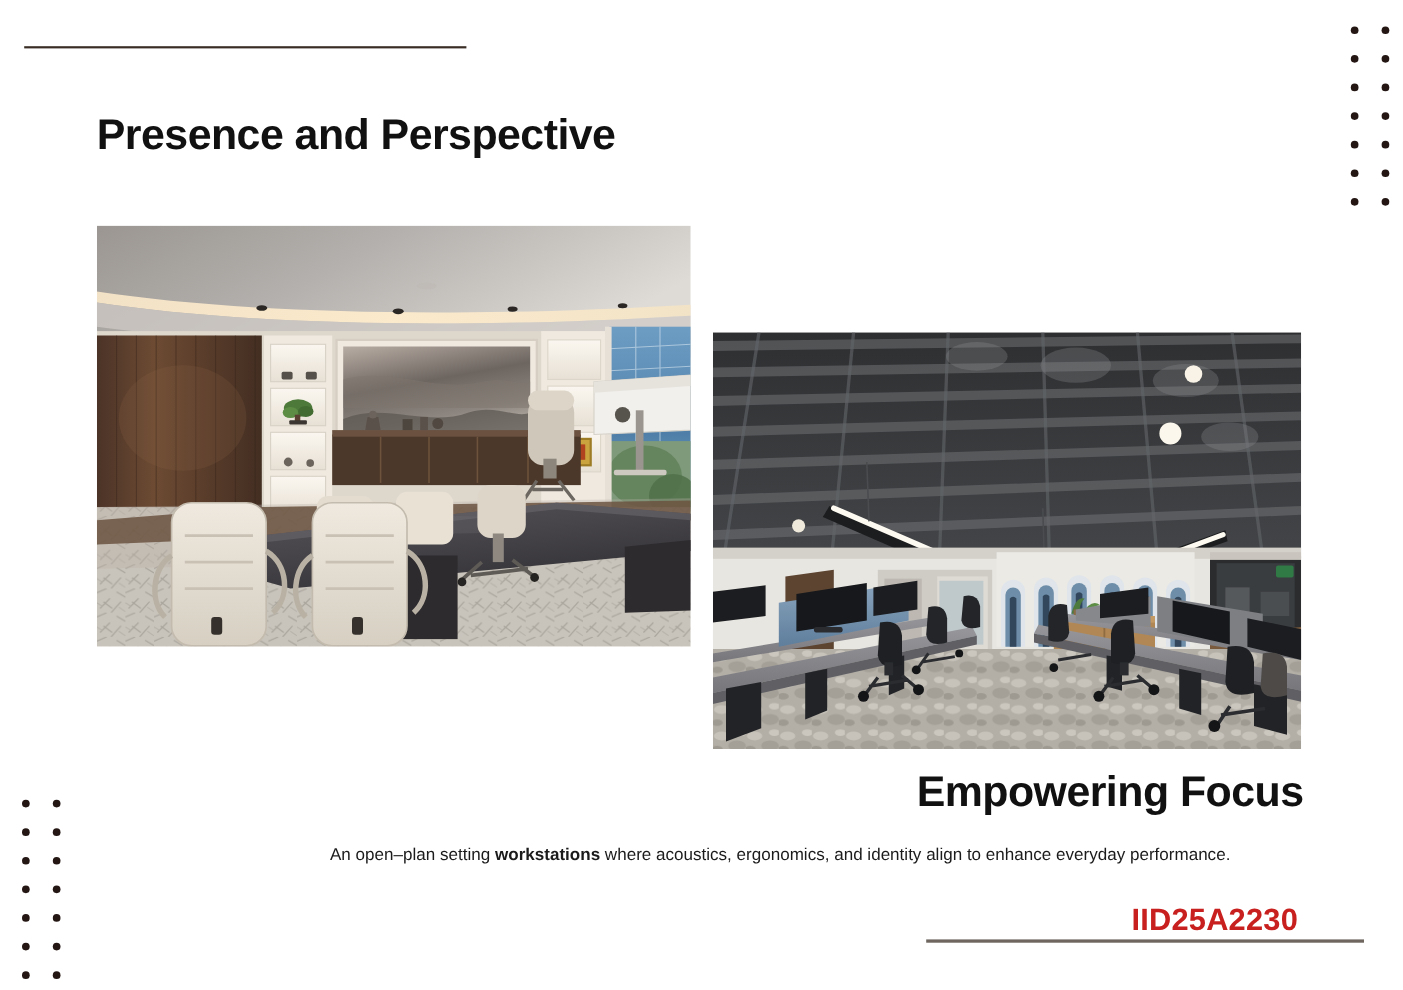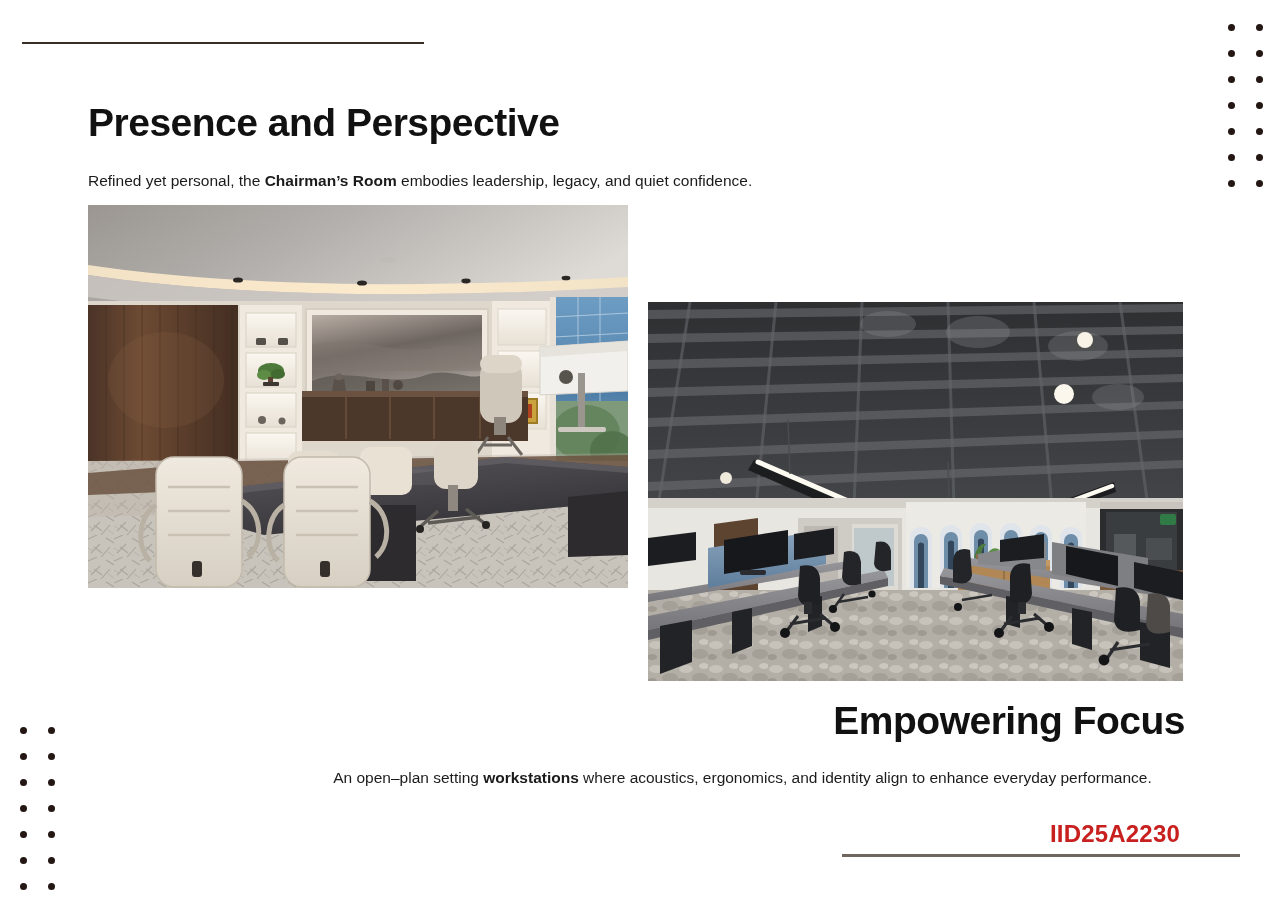--- a/index.html
+++ b/index.html
@@ -40,26 +40,26 @@
   .caption {
     font-size:15.5px; line-height:1.35; color:#1b1b1b;
   }
   .caption b { font-weight:bold; }
 
   #section-one { position:absolute; left:88px; top:102px; width:760px; }
   #section-one .heading { }
   #section-one .caption { margin-top:26px; }
 
   #section-two { position:absolute; left:300px; top:700px; width:885px; text-align:right; }
-  #section-two .caption { margin-top:25px; text-align:center; }
+  #section-two .caption { margin-top:25px; text-align:left; }
 
   .project-code {
     position:absolute; left:840px; top:820px; width:340px;
     text-align:right;
-    font-size:24px; font-weight:bold; color:#c8201e;
+    font-size:28px; font-weight:bold; color:#c8201e;
     letter-spacing:0.2px;
   }
 
   
   .photo { position:absolute; overflow:hidden; }
   #photo-boardroom { left:88px; top:205px; width:540px; height:383px; }
   #photo-openplan  { left:648px; top:302px; width:535px; height:379px; }
   .photo svg { display:block; width:100%; height:100%; }
 </style>
 </head>
@@ -107,21 +107,20 @@
     <div class="dot-cell">
       <div class="dot" style="background: rgb(35, 22, 19);"></div>
     </div>
     <div class="dot-cell">
       <div class="dot" style="background: rgb(35, 22, 19);"></div>
     </div>
   </div>
 
 <div id="section-one">
   <div class="heading">Presence and Perspective</div>
-  <div class="caption"><span>Refined yet personal, the </span><b>Chairman’s Room</b><span> embodies leadership, legacy, and quiet confidence.</span></div>
 </div>
 
 <div class="photo" id="photo-boardroom">
 <svg viewBox="0 0 540 383" preserveAspectRatio="none" role="img">
   <defs>
     <linearGradient id="ceil" x1="0" y1="0" x2="1" y2="0.4">
       <stop offset="0" stop-color="#9b9691"></stop>
           <stop offset="0.45" stop-color="#b3b0ad"></stop>
       <stop offset="1" stop-color="#dedbd6"></stop>
     </linearGradient>

